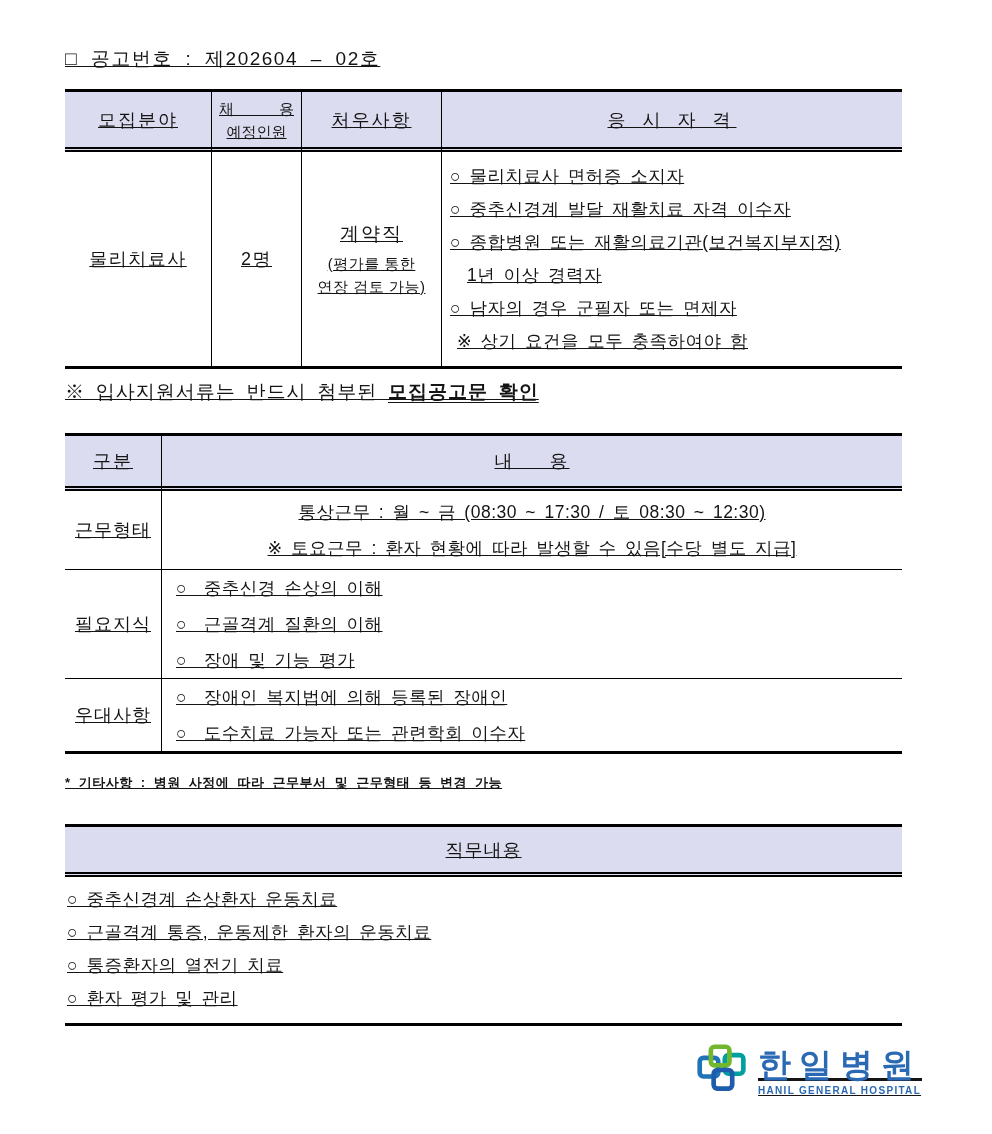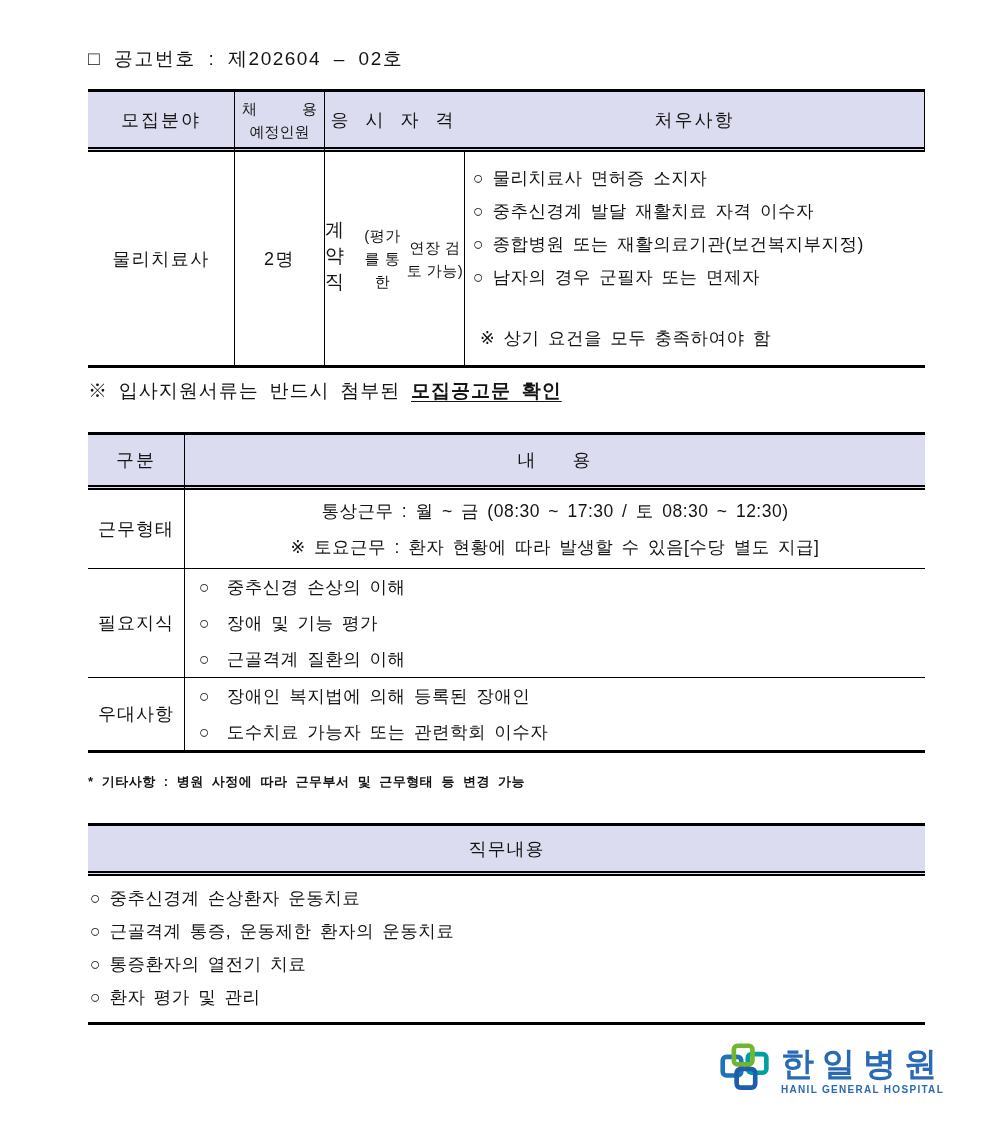--- a/index.html
+++ b/index.html
@@ -1,21 +1,21 @@
 <!DOCTYPE html>
 <html style="--text: #141414; --line: #000000; --header-bg: #dcdcf0; --logo-blue: #2a6ab4; --logo-mark-green: #72b62e; --logo-mark-teal: #00a0a0; --logo-mark-blue: #2173b8; --logo-mark-navy: #1d5dab;"><head>
 <meta charset="utf-8">
 <style>
   html,body { margin:0; padding:0; background:#fff; }
   .page {
     position:relative; width:992px; height:1134px; background:#ffffff;
     color:var(--text,#111); font-family:"Liberation Sans","DejaVu Sans",sans-serif;
     overflow:hidden;
   }
-  .content { position:absolute; left:88px; top:46px; width:837px; }
+  .content { position:absolute; left:65px; top:46px; width:837px;text-decoration:underline; }
 
   .doc-title { font-size:19px; letter-spacing:1.5px; word-spacing:6px; white-space:pre; }
 
   
   .tbl { border-top:3px solid var(--line,#000); border-bottom:3.5px solid var(--line,#000); }
 
   
   .grid1 { display:grid; grid-template-columns:147px 90px 140px 1fr; margin-top:17px; }
   .hcell {
     background:var(--header-bg,#dcdcf0); border-bottom:5px double var(--line,#000);
@@ -27,27 +27,27 @@
   .hcell.wide-ls { letter-spacing:6px; }
   .headcount-h { align-items:stretch; letter-spacing:0; padding:2px 7px; }
   .headcount-h .hl { text-align:center; line-height:23px; font-size:15px; }
   .headcount-h .hl.justify { text-align-last:justify; }
   .bcell {
     border-right:1.5px solid var(--line,#000);
     display:flex; align-items:center; justify-content:center;
     min-height:197px; font-size:18px; letter-spacing:1.5px;
   }
   .bcell.last { border-right:none; }
-  .treatment { flex-direction:row; }
+  .treatment { flex-direction:column; }
   .treatment .main { font-size:19px; margin-bottom:5px; letter-spacing:2px; }
   .treatment .sub { font-size:15px; line-height:23px; letter-spacing:0.5px; text-align:center; }
   .qual { flex-direction:column; align-items:flex-start; justify-content:center; padding:8px 4px 8px 8px; letter-spacing:0.5px; }
   .qual .line { line-height:33px; font-size:17.5px; white-space:pre; word-spacing:3px; }
   .qual .line.indent { padding-left:17px; }
-  .qual .line.note-indent { padding-left:7px;margin-top:28px; }
+  .qual .line.note-indent { padding-left:7px; }
 
   
   .attach-note {
     margin-top:10px; font-family:"Liberation Serif","DejaVu Serif",serif;
     font-size:19px; letter-spacing:1px; word-spacing:5px;
   }
   .attach-note .em { font-weight:bold; text-decoration:underline; text-underline-offset:4px; }
 
   
   .grid2 { display:grid; grid-template-columns:97px 1fr; margin-top:28px; }
@@ -92,56 +92,57 @@
   <div class="content">
 
     <div class="doc-title">□ 공고번호 : 제202604 – 02호</div>
 
     <div class="tbl grid1">
       <div class="hcell">모집분야</div>
       <div class="hcell headcount-h">
         <div class="hl justify">채 용</div>
         <div class="hl">예정인원</div>
       </div>
+      <div class="hcell">처우사항</div>
       <div class="hcell last wide-ls">응 시 자 격</div>
-      <div class="hcell">처우사항</div>
 
       <div class="bcell">물리치료사</div>
       <div class="bcell">2명</div>
       <div class="bcell treatment">
         <div class="main">계약직</div>
         <div class="sub">(평가를 통한</div>
         <div class="sub">연장 검토 가능)</div>
       </div>
       <div class="bcell last qual">
         <div class="line">○ 물리치료사 면허증 소지자</div>
         <div class="line">○ 중추신경계 발달 재활치료 자격 이수자</div>
         <div class="line">○ 종합병원 또는 재활의료기관(보건복지부지정)</div>
+        <div class="line indent">1년 이상 경력자</div>
         <div class="line">○ 남자의 경우 군필자 또는 면제자</div>
         <div class="line note-indent">※ 상기 요건을 모두 충족하여야 함</div>
       </div>
     </div>
 
     <div class="attach-note"><span>※ 입사지원서류는 반드시 첨부된 </span><span class="em">모집공고문 확인</span></div>
 
     <div class="tbl grid2">
       <div class="hcell">구분</div>
       <div class="hcell last">내     용</div>
 
       <div class="crow-label rh0">근무형태</div>
       <div class="crow-content center rh0">
         <div class="cline">통상근무 : 월 ~ 금 (08:30 ~ 17:30 / 토 08:30 ~ 12:30)</div>
         <div class="cline">※ 토요근무 : 환자 현황에 따라 발생할 수 있음[수당 별도 지급]</div>
       </div>
 
       <div class="crow-label rh1">필요지식</div>
       <div class="crow-content left rh1">
         <div class="cline">○  중추신경 손상의 이해</div>
+        <div class="cline">○  근골격계 질환의 이해</div>
         <div class="cline">○  장애 및 기능 평가</div>
-        <div class="cline">○  근골격계 질환의 이해</div>
       </div>
 
       <div class="crow-label rh2 no-bb">우대사항</div>
       <div class="crow-content left rh2 no-bb">
         <div class="cline">○  장애인 복지법에 의해 등록된 장애인</div>
         <div class="cline">○  도수치료 가능자 또는 관련학회 이수자</div>
       </div>
     </div>
 
     <div class="etc-note">* 기타사항 : 병원 사정에 따라 근무부서 및 근무형태 등 변경 가능</div>

